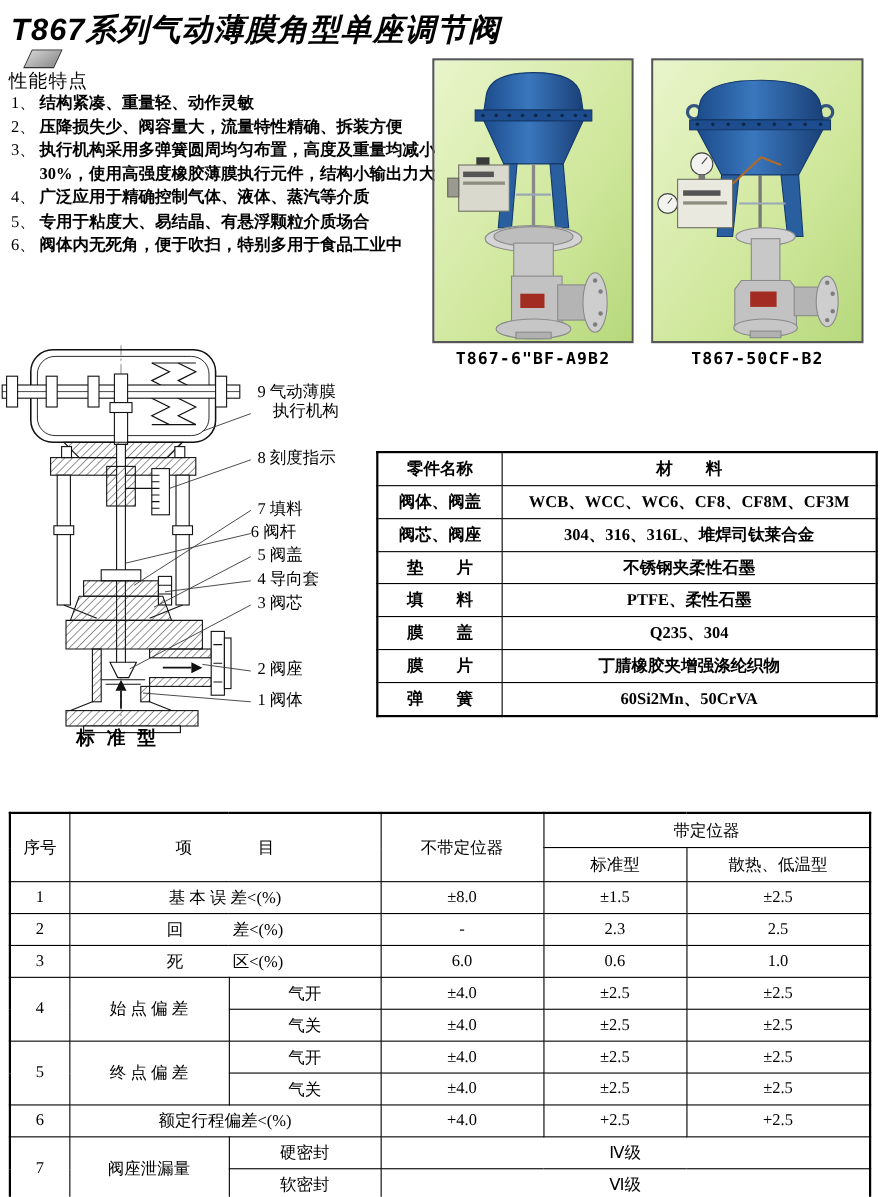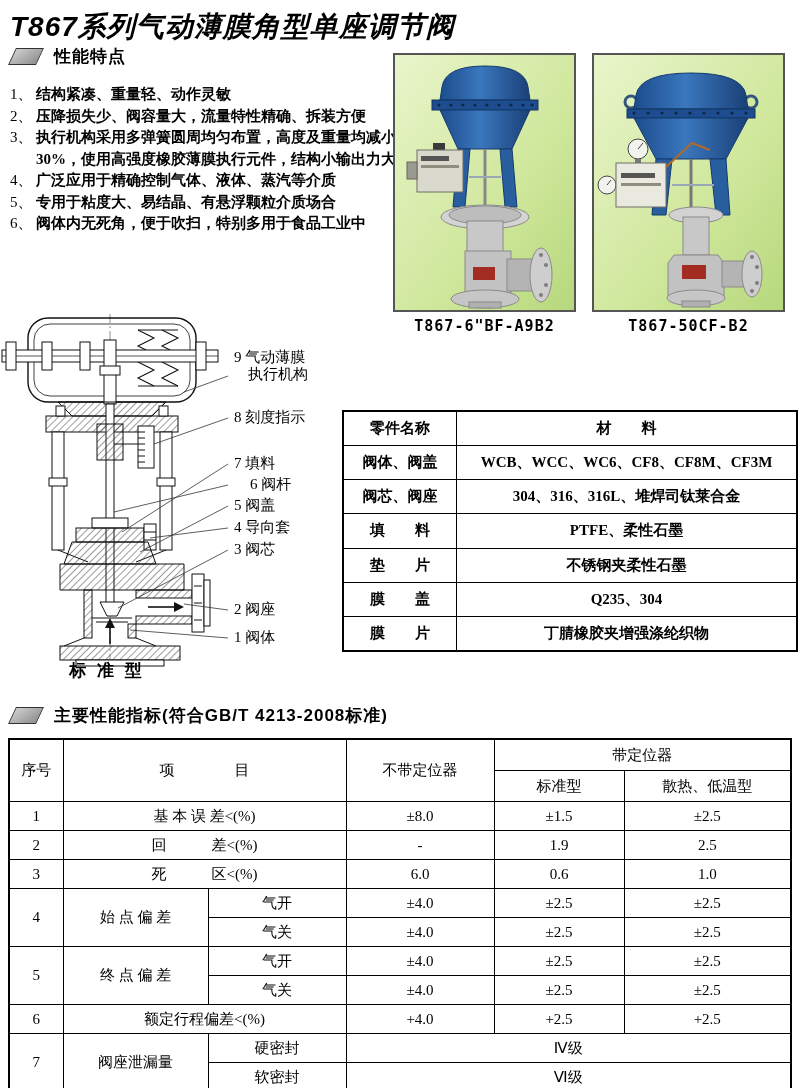--- a/index.html
+++ b/index.html
@@ -2,21 +2,21 @@
 <html><head>
 <meta charset="utf-8">
 <style>
   html,body{margin:0;padding:0;}
   body{width:800px;height:1088px;background:#fff;color:#000;
        font-family:"Liberation Sans",sans-serif;position:relative;overflow:hidden;}
   .page{position:absolute;inset:0;}
 
   
   .title{position:absolute;left:8px;top:6px;margin:2px;font-size:28px;font-weight:bold;letter-spacing:1px;font-style:italic;}
-  .sec-head{position:absolute;left:8px;display:flex;align-items:center;font-size:17px;font-weight:bold;letter-spacing:1px;}
+  .sec-head{position:absolute;left:8px;display:flex;align-items:center;font-size:17px;font-weight:normal;letter-spacing:1px;flex-direction:column;}
   .sec-icon{width:26px;height:15px;margin:0 14px 0 4px;background:linear-gradient(135deg,#cfcfcf,#8e8e8e);
             border:1px solid #333;transform:skewX(-25deg);flex:0 0 auto;}
 
   
   .features{position:absolute;left:10px;top:84px;width:400px;
             font-family:"Liberation Serif",serif;font-size:15px;line-height:21.5px;}
   .feat{display:flex;}
   .fnum{width:26px;flex:0 0 auto;}
   .ftext{flex:1;font-weight:bold;}
 
@@ -307,21 +307,21 @@
           <line x1="228" y1="326" x2="130" y2="318"></line>
         </g>
       </g>
     </svg>
     <div class="dlabel" style="left:234px;top:37px">
       <div>9 气动薄膜</div>
       <div class="ind">执行机构</div>
     </div>
     <div class="dlabel" style="left:234px;top:97px">8 刻度指示</div>
     <div class="dlabel" style="left:234px;top:143px">7 填料</div>
-    <div class="dlabel" style="left:250px;top:164px">6 阀杆</div>
+    <div class="dlabel" style="left:228px;top:164px">6 阀杆</div>
     <div class="dlabel" style="left:234px;top:185px">5 阀盖</div>
     <div class="dlabel" style="left:234px;top:207px">4 导向套</div>
     <div class="dlabel" style="left:234px;top:229px">3 阀芯</div>
     <div class="dlabel" style="left:234px;top:289px">2 阀座</div>
     <div class="dlabel" style="left:234px;top:317px">1 阀体</div>
     <div class="dcaption">标 准 型</div>
   </div>
 
   <table class="parts">
     <tbody>
@@ -331,42 +331,42 @@
       </tr>
       <tr>
           <td class="pname">阀体、阀盖</td>
           <td>WCB、WCC、WC6、CF8、CF8M、CF3M</td>
         </tr>
       <tr>
           <td class="pname">阀芯、阀座</td>
           <td>304、316、316L、堆焊司钛莱合金</td>
         </tr>
       <tr>
+          <td class="pname">垫　　片</td>
+          <td>不锈钢夹柔性石墨</td>
+        </tr>
+      <tr>
           <td class="pname">填　　料</td>
           <td>PTFE、柔性石墨</td>
         </tr>
       <tr>
-          <td class="pname">垫　　片</td>
-          <td>不锈钢夹柔性石墨</td>
-        </tr>
-      <tr>
           <td class="pname">膜　　盖</td>
           <td>Q235、304</td>
         </tr>
       <tr>
           <td class="pname">膜　　片</td>
           <td>丁腈橡胶夹增强涤纶织物</td>
         </tr>
+      <tr>
+          <td class="pname">弹　　簧</td>
+          <td>60Si2Mn、50CrVA</td>
+        </tr>
     </tbody>
   </table>
 
-  <div class="sec-head" style="top:704px">
-    <span class="sec-icon"></span>
-    <span>主要性能指标(符合GB/T 4213-2008标准)</span>
-  </div>
 
   <table class="perf">
     <colgroup>
         <col style="width:54px">
         <col style="width:145px">
         <col style="width:138px">
         <col style="width:148px">
         <col style="width:130px">
         <col>
       </colgroup>
@@ -385,21 +385,21 @@
         <td>1</td>
         <td colspan="2">基 本 误 差&lt;(%)</td>
         <td>±8.0</td>
         <td>±1.5</td>
         <td>±2.5</td>
       </tr>
       <tr class="drow">
         <td>2</td>
         <td colspan="2">回　　　差&lt;(%)</td>
         <td>-</td>
-        <td>1.9</td>
+        <td>2.3</td>
         <td>2.5</td>
       </tr>
       <tr class="drow">
         <td>3</td>
         <td colspan="2">死　　　区&lt;(%)</td>
         <td>6.0</td>
         <td>0.6</td>
         <td>1.0</td>
       </tr>
       <tr class="drow">

